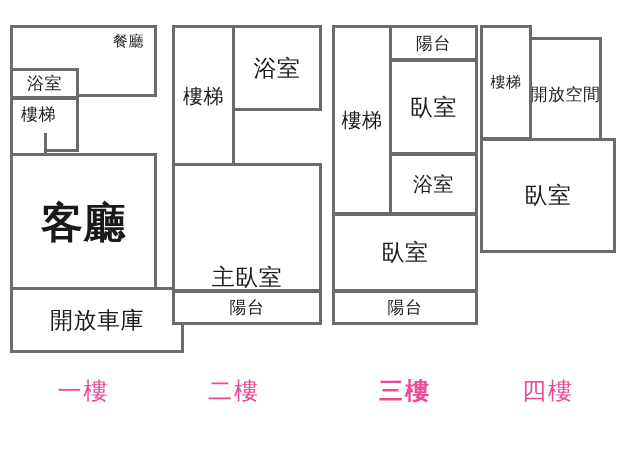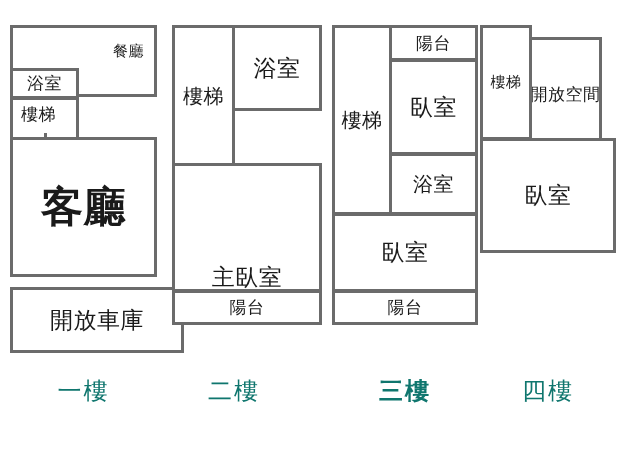--- a/index.html
+++ b/index.html
@@ -41,34 +41,34 @@
     color: #1a1a1a;
     letter-spacing: 0.5px;
   }
   
   .sz-xs .room-label { font-size: 17px; font-family: Liberation Serif, serif; }
   .sz-sm .room-label { font-size: 15px; }
   .sz-md .room-label { font-size: 20px; }
   .sz-lg .room-label { font-size: 23px; }
   .sz-xl .room-label { font-size: 42px; font-weight: 700; }
   
-  .al-top-right { align-items: flex-start; justify-content: flex-end; padding: 16px 10px 0 0; }
+  .al-top-right { align-items: flex-start; justify-content: flex-end; padding: 6px 10px 0 0; }
   .al-top-left { align-items: flex-start; justify-content: flex-start; padding: 6px 0 0 8px; }
   
   .notch {
     position: absolute;
     background: #ffffff;
     box-sizing: border-box;
   }
   
   .floor-caption {
     position: absolute;
     text-align: center;
     font-size: 24px;
-    color: #0f766e;
+    color: #ec4899;
     letter-spacing: 2px;
     white-space: nowrap;
   }
 </style>
 </head>
 <body>
 
 <div id="floorplan-sheet">
 
   <div class="floor-plan" style="left:10px; top:25px; width:147px; height:328px;">
@@ -80,21 +80,21 @@
     <div class="room sz-xs" style="left:0px; top:43px; width:69px; height:31px;">
       <span class="room-label">浴室</span>
     </div>
 
     <div class="room sz-xs al-top-left" style="left:0px; top:72px; width:69px; height:55px;">
       <span class="room-label">樓梯</span>
     </div>
     <div class="room" style="left:0px; top:108px; width:37px; height:45px;"></div>
     <div class="notch" style="left:3px; top:108px; width:31px; height:25px;"></div>
 
-    <div class="room sz-xl" style="left:0px; top:112px; width:147px; height:140px;">
+    <div class="room sz-xl" style="left:0px; top:128px; width:147px; height:140px;">
       <span class="room-label">客廳</span>
     </div>
 
     <div class="room sz-lg" style="left:0px; top:262px; width:174px; height:66px;">
       <span class="room-label">開放車庫</span>
     </div>
   </div>
 
   <div class="floor-plan" style="left:172px; top:25px; width:150px; height:300px;">
 

